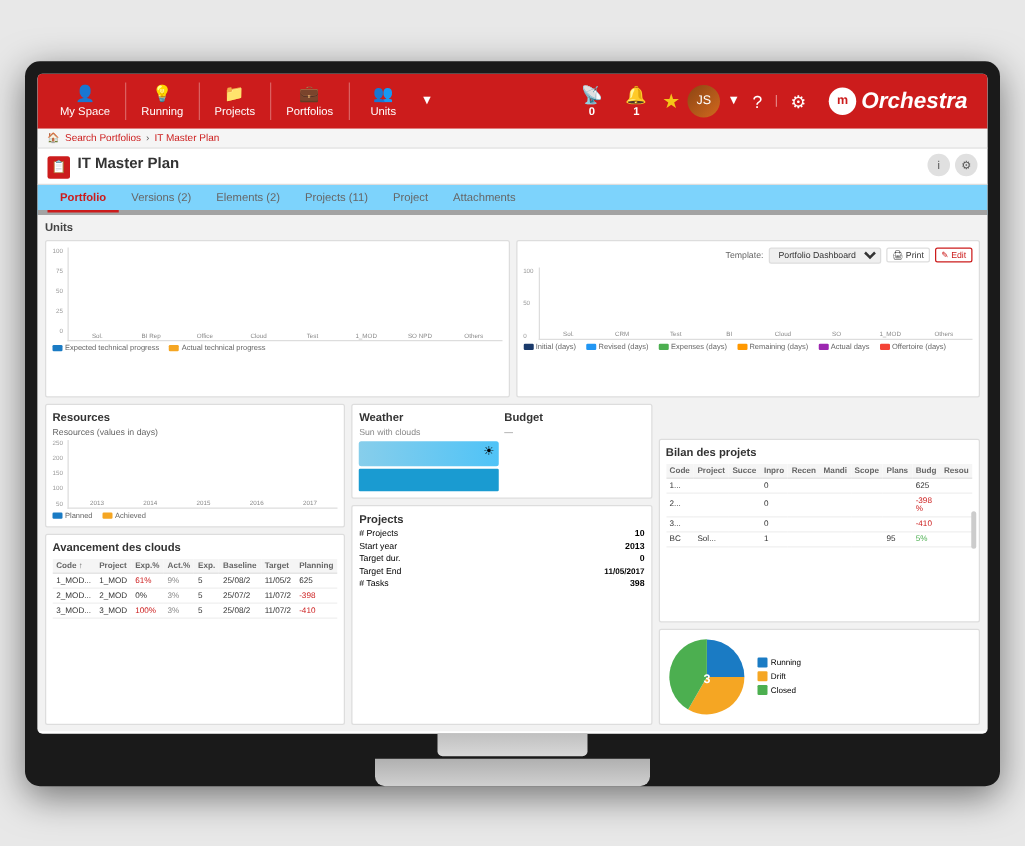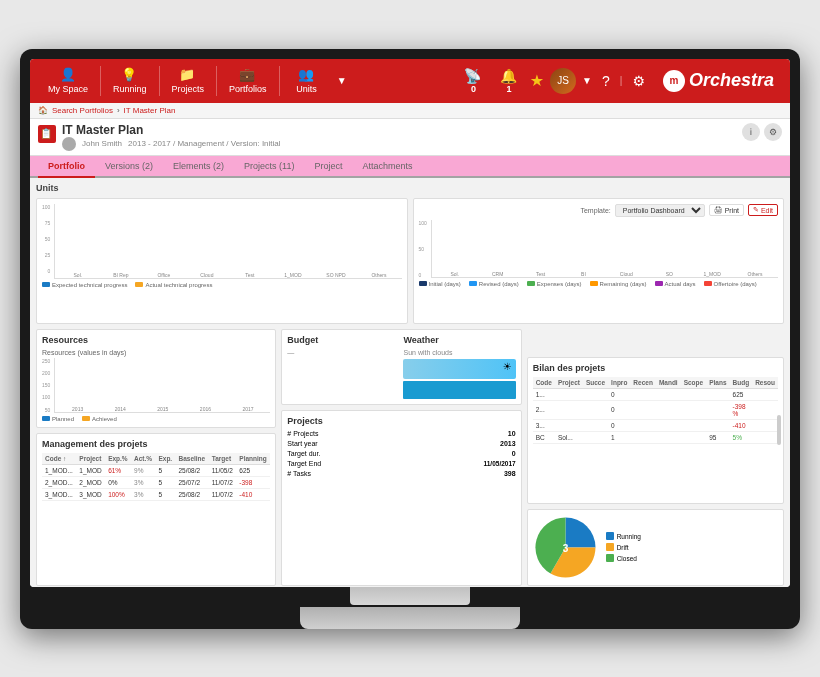--- a/index.html
+++ b/index.html
@@ -260,22 +260,22 @@
       align-items: center;
       justify-content: center;
       font-size: 9px;
       cursor: pointer;
       color: #555;
     }
 
     
     .tabs-bar {
       display: flex;
-      background: #f9a8d4;
-      border-bottom: 2px solid #a3a3a3;
+      background: #7dd3fc;
+      border-bottom: 4px solid #a3a3a3;
       padding: 0 8px;
     }
 
     .tab {
       padding: 5px 10px;
       font-size: 9px;
       color: #666;
       cursor: pointer;
       border-bottom: 2px solid transparent;
       margin-bottom: -2px;
@@ -543,25 +543,20 @@
       <span class="breadcrumb-link">Search Portfolios</span>
       <span> › </span>
       <span class="breadcrumb-link">IT Master Plan</span>
     </div>
 
     <div class="page-header">
       <div class="page-header-left">
         <div class="page-icon-red">📋</div>
         <div class="page-title-area">
           <div class="page-title">IT Master Plan</div>
-          <div class="page-meta">
-            <span class="meta-avatar"></span>
-            <span>John Smith</span>
-            <span>2013 - 2017 / Management / Version: Initial</span>
-          </div>
         </div>
       </div>
       <div class="page-header-right">
         <div class="icon-btn-small">ℹ</div>
         <div class="icon-btn-small">⚙</div>
       </div>
     </div>
 
     <div class="tabs-bar">
       <div class="tab active">Portfolio</div>
@@ -812,21 +807,21 @@
                 <span>Planned</span>
               </div>
               <div class="legend-item">
                 <div class="legend-dot" style="background:#f5a623;"></div>
                 <span>Achieved</span>
               </div>
             </div>
           </div>
 
           <div class="panel" style="flex:1;overflow:hidden;">
-            <div class="panel-title">Management des projets</div>
+            <div class="panel-title">Avancement des clouds</div>
             <div style="overflow:auto;height:calc(100% - 16px);">
               <table class="data-table">
                 <thead>
                   <tr>
                     <th>Code ↑</th>
                     <th>Project</th>
                     <th>Exp.%</th>
                     <th>Act.%</th>
                     <th>Exp.</th>
                     <th>Baseline</th>
@@ -869,32 +864,32 @@
               </table>
             </div>
           </div>
         </div>
 
         <div style="display:flex;flex-direction:column;gap:5px;">
 
           <div class="panel">
             <div style="display:grid;grid-template-columns:1fr 1fr;gap:4px;">
               <div>
-                <div class="panel-title">Budget</div>
-                <div style="font-size:7px;color:#666;">
-                  <div style="color:#888;">—</div>
-                </div>
-              </div>
-              <div>
                 <div class="panel-title">Weather</div>
                 <div style="font-size:7px;color:#888;margin-bottom:3px;">Sun with clouds</div>
                 <div style="width:100%;height:20px;background:linear-gradient(to right,#87CEEB,#4FC3F7);border-radius:2px;position:relative;">
                   <div style="position:absolute;right:4px;top:2px;font-size:10px;">☀</div>
                 </div>
                 <div style="width:100%;height:18px;background:#1a9bd1;border-radius:1px;margin-top:2px;"></div>
+              </div>
+              <div>
+                <div class="panel-title">Budget</div>
+                <div style="font-size:7px;color:#666;">
+                  <div style="color:#888;">—</div>
+                </div>
               </div>
             </div>
           </div>
 
           <div class="panel" style="flex:1;">
             <div class="panel-title">Projects</div>
             <div style="display:flex;flex-direction:column;gap:3px;font-size:7px;">
               <div style="display:flex;justify-content:space-between;">
                 <span># Projects</span>
                 <span style="font-weight:bold;">10</span>

